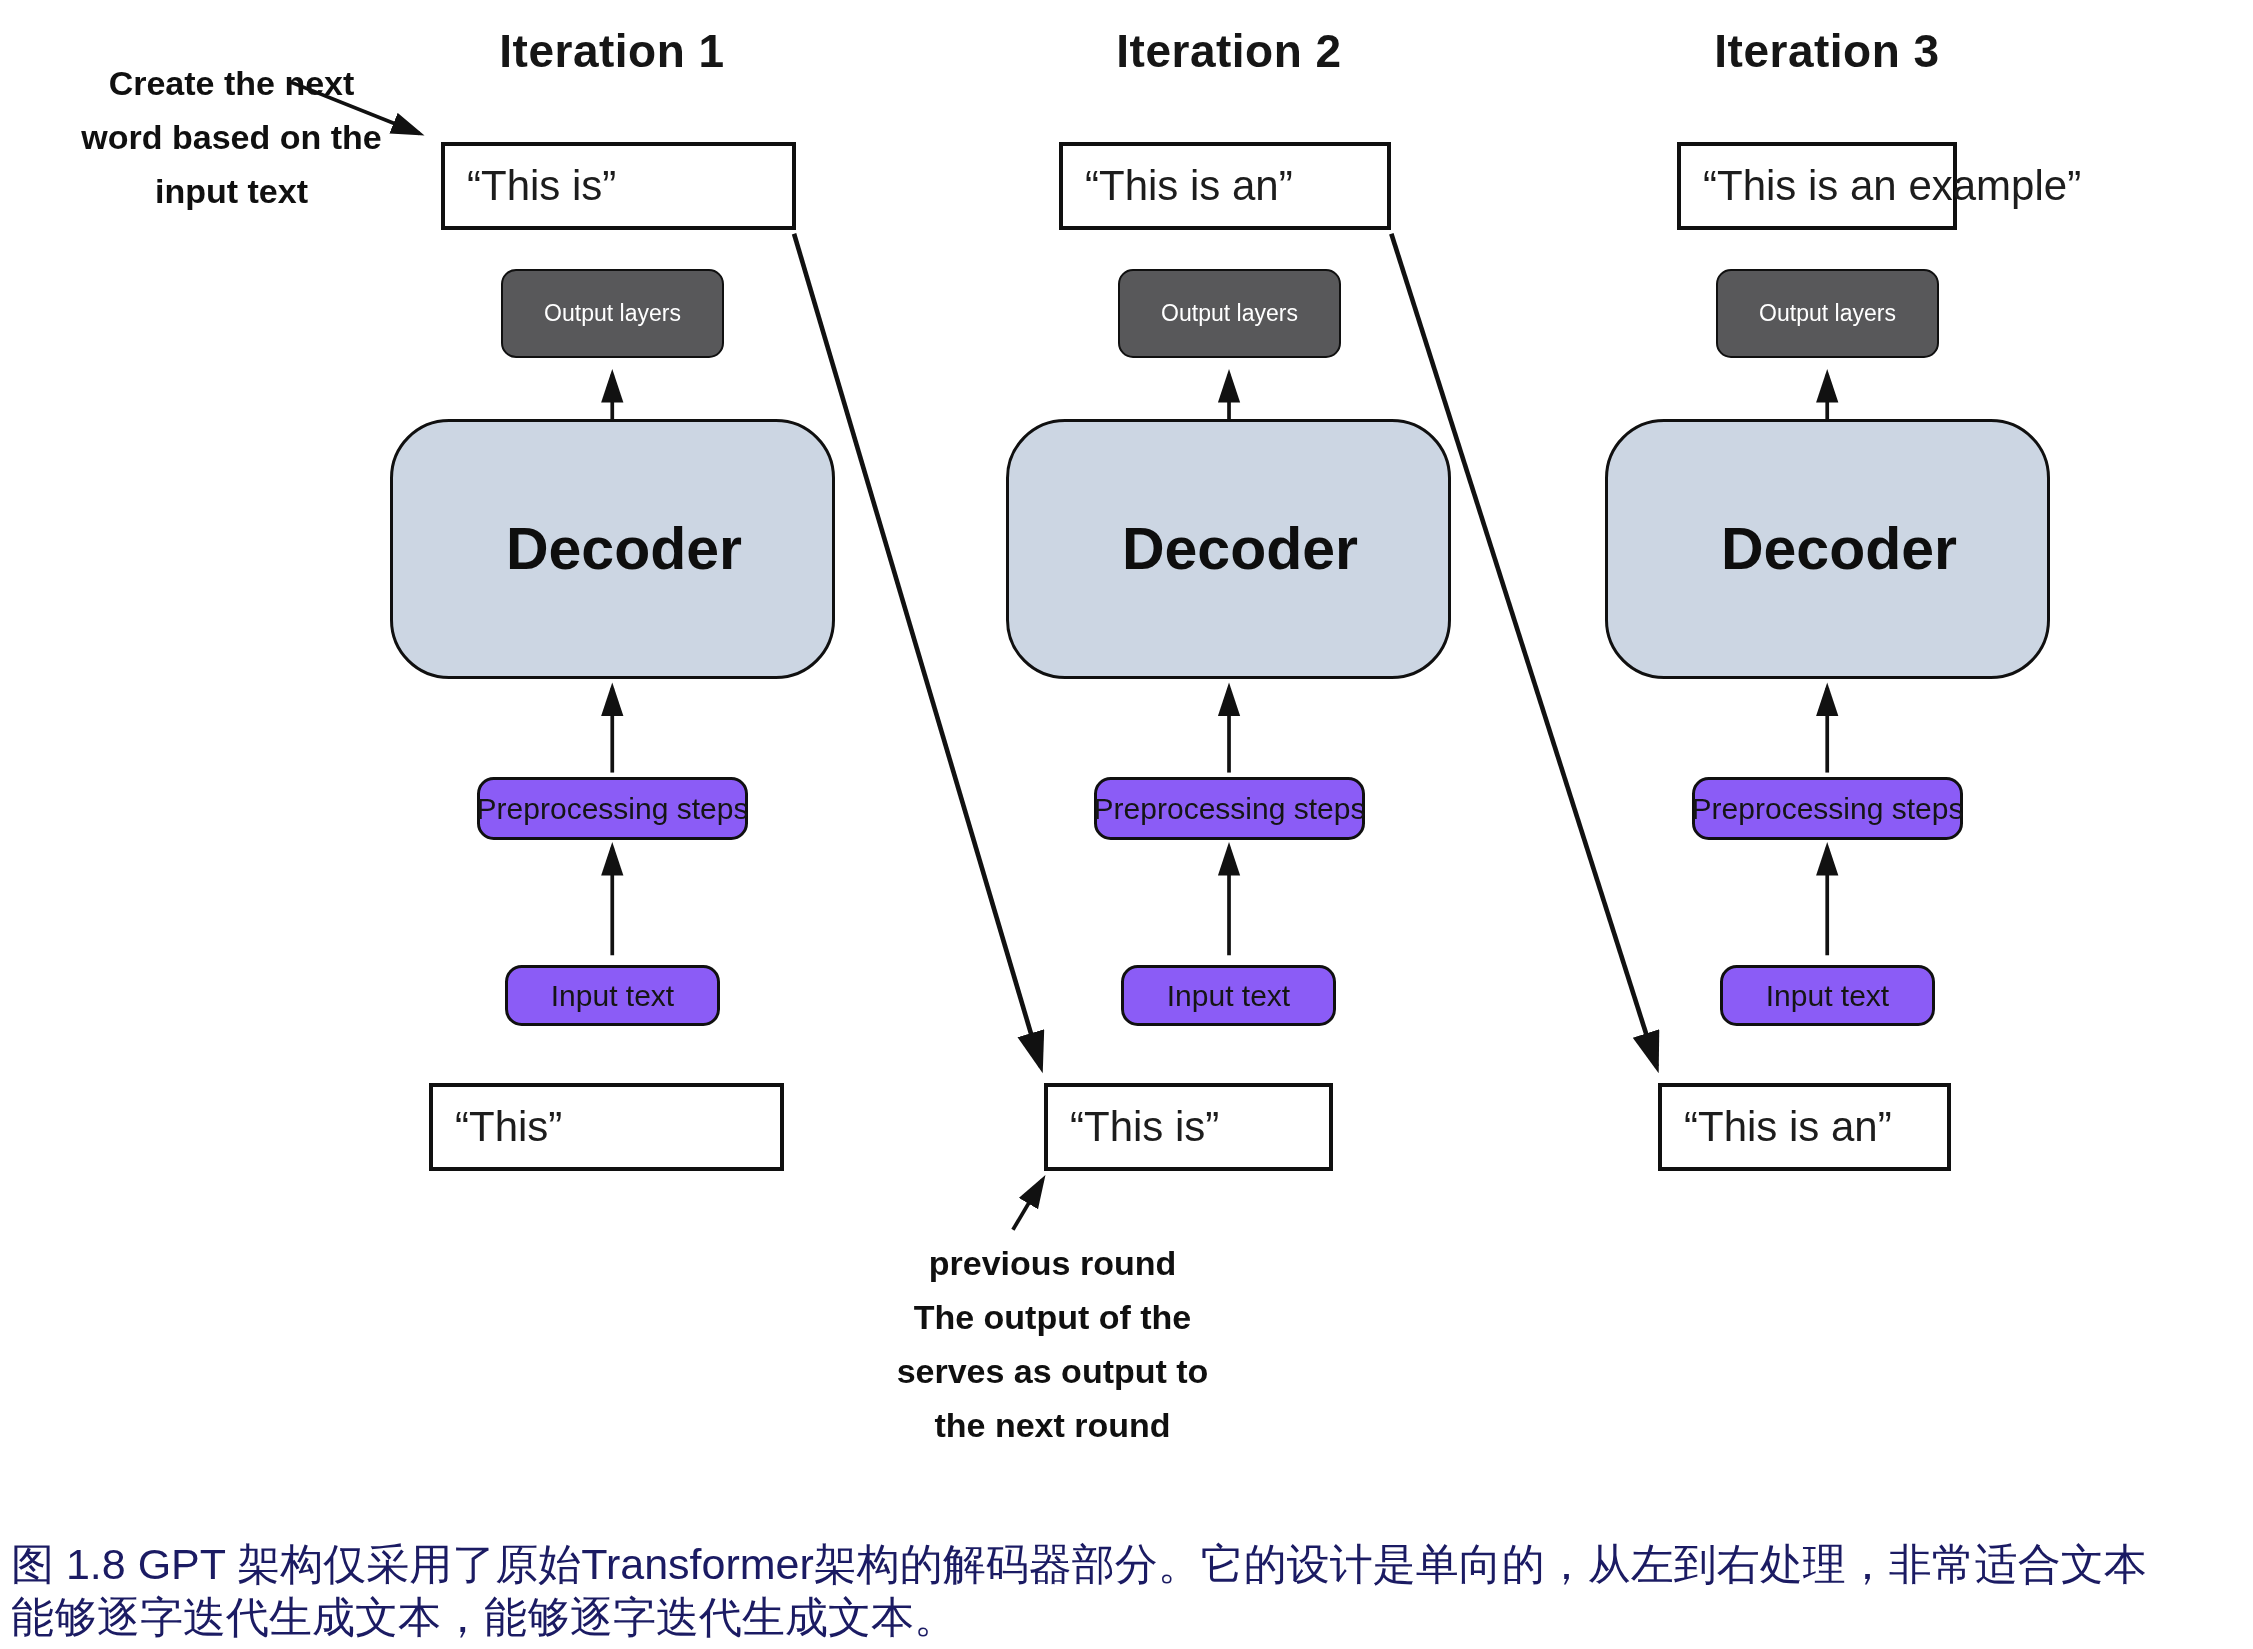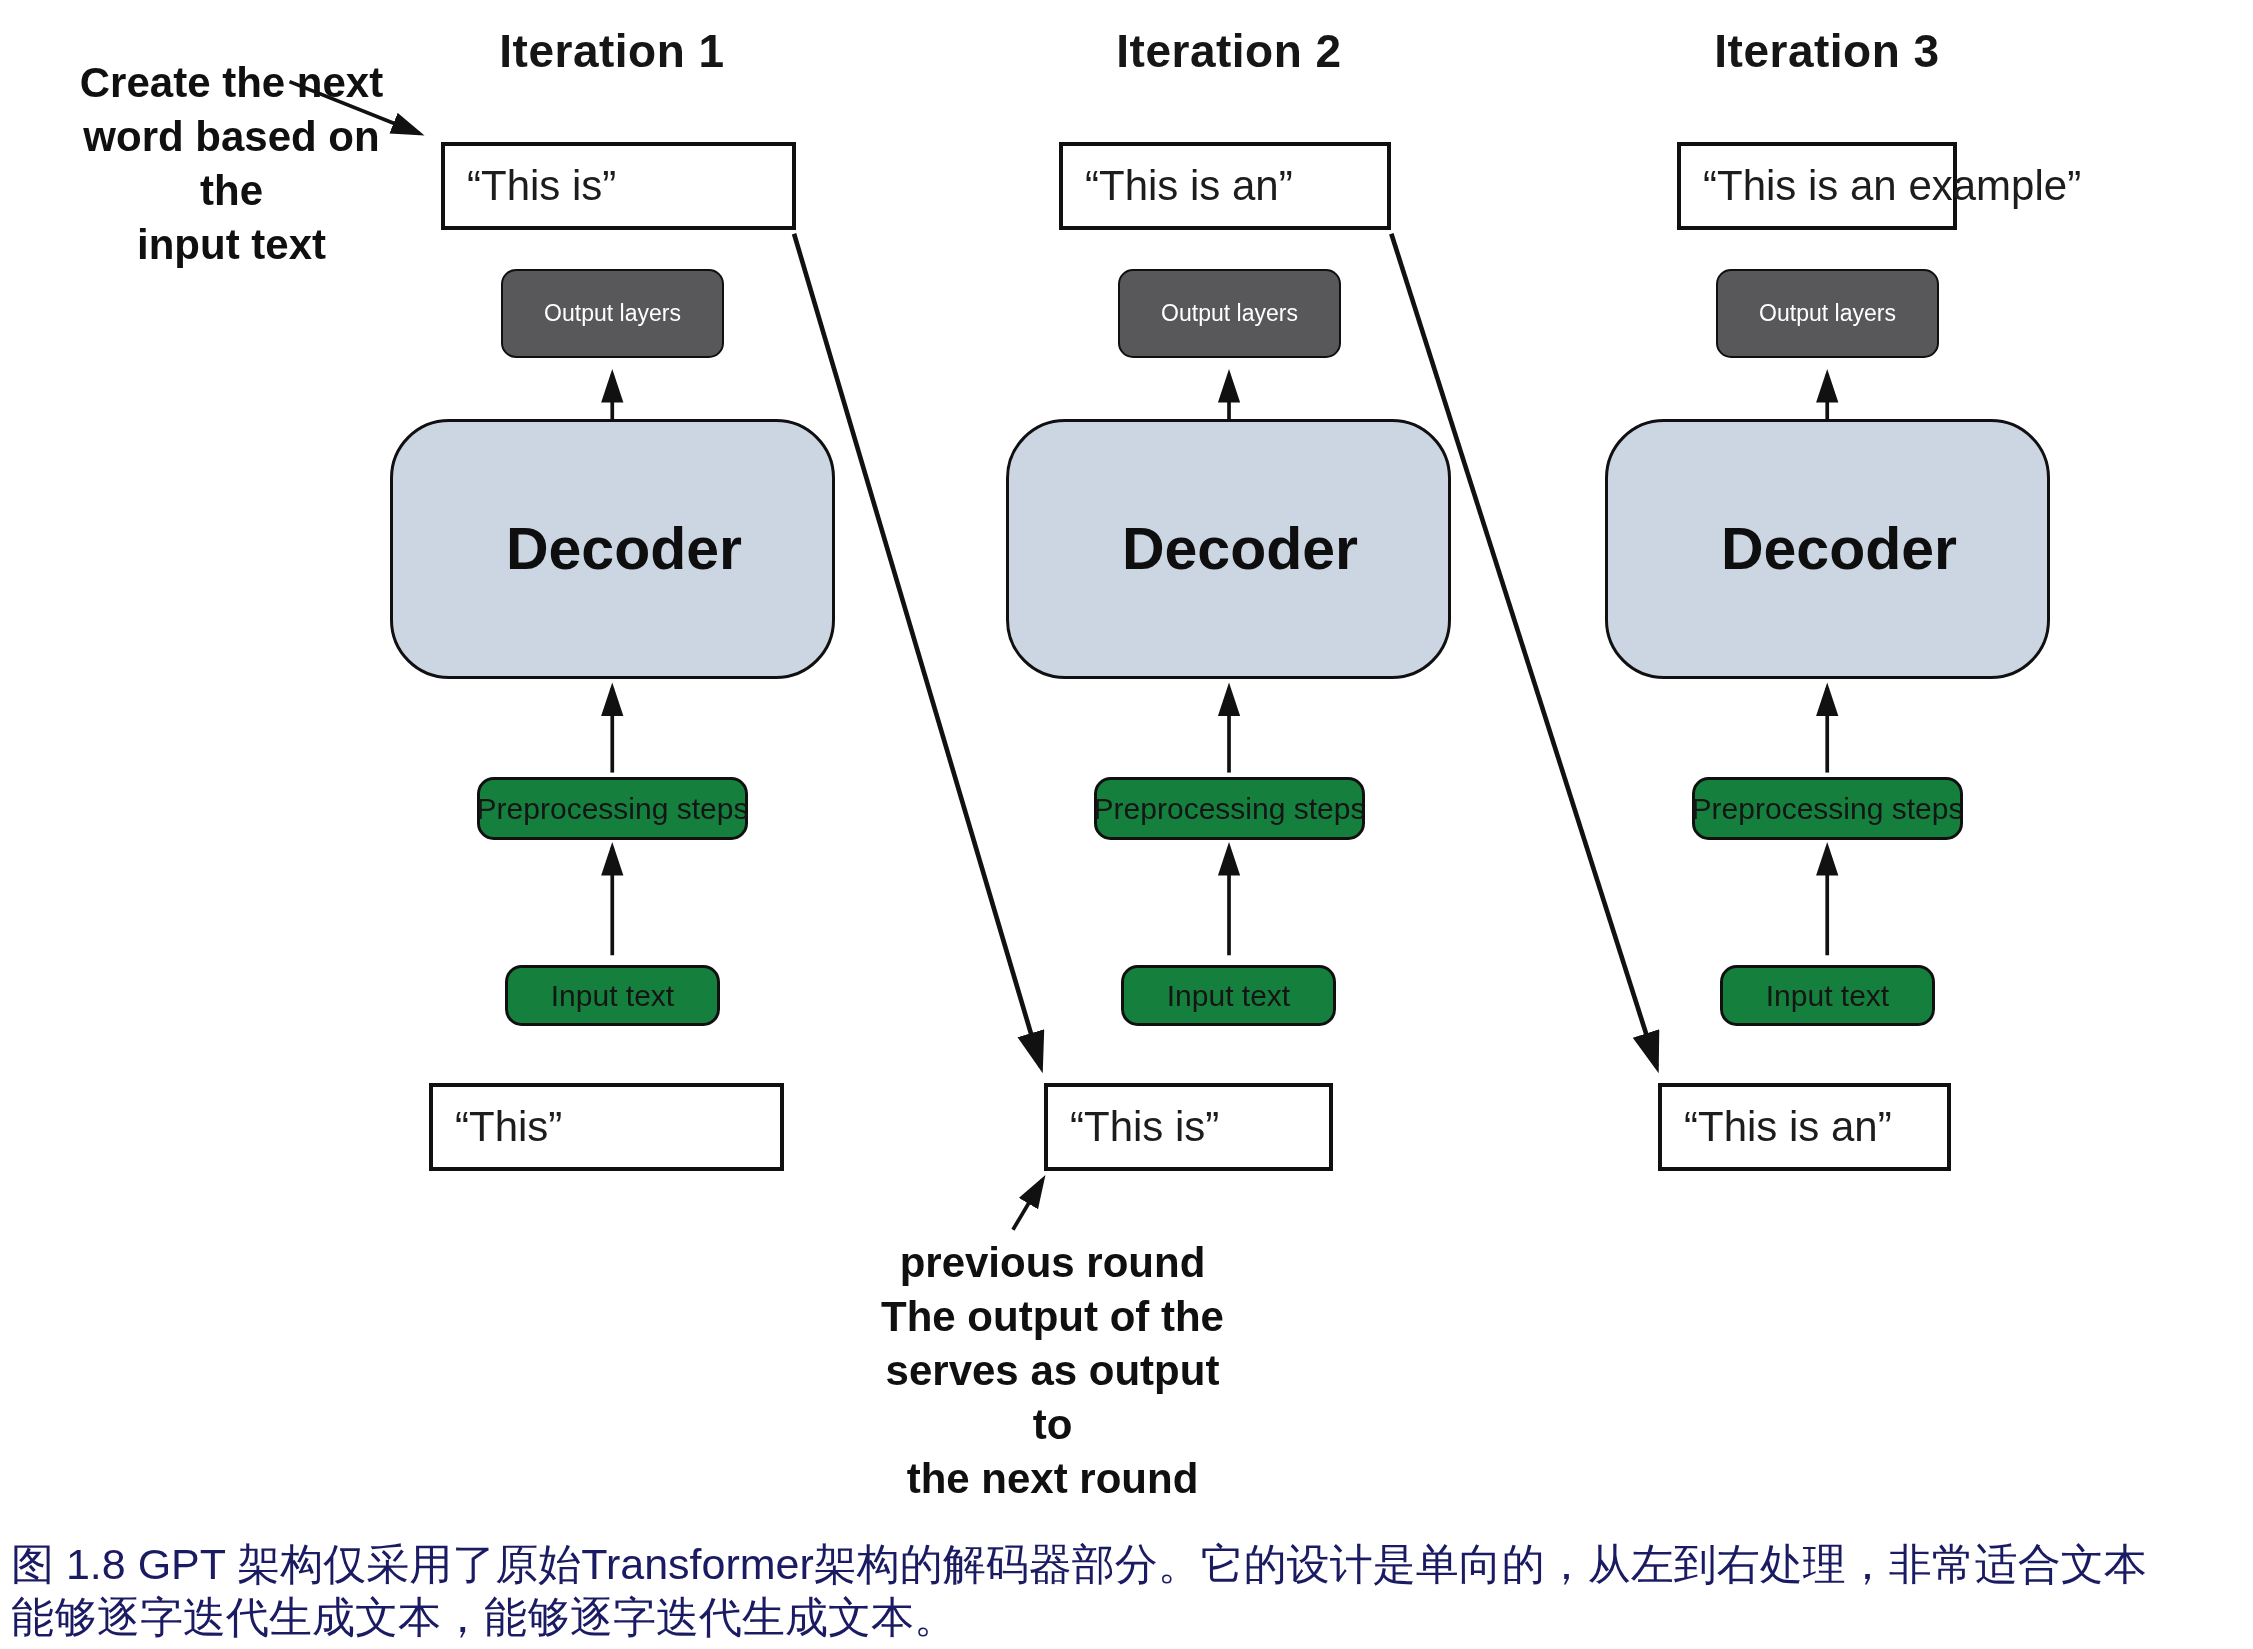--- a/index.html
+++ b/index.html
@@ -40,32 +40,32 @@
 
   .decoder {
     position:absolute; top:419px; width:445px; height:260px;
     background:var(--decoder-fill,#ccd6e3); border:3.7px solid #101010; border-radius:59px;
     display:flex; align-items:center; justify-content:center;
     font-size:59px; font-weight:bold; color:#0e0e0e;padding-left:23px;
   }
   #dec-1 { left:390px; } #dec-2 { left:1006px; } #dec-3 { left:1605px; }
 
   .pill {
-    position:absolute; background:#15803d; border:3.7px solid #101010; border-radius:16.7px;
+    position:absolute; background:#8b5cf6; border:3.7px solid #101010; border-radius:16.7px;
     display:flex; align-items:center; justify-content:center;
     font-size:30px; color:#151515; white-space:nowrap;
   }
   .preproc { top:777px; width:271px; height:63px; }
   #pp-1 { left:477px; } #pp-2 { left:1094px; } #pp-3 { left:1692px; }
   .input-pill { top:965px; width:215px; height:61px; }
   #ip-1 { left:505px; } #ip-2 { left:1121px; } #ip-3 { left:1720px; }
 
   .note {
     position:absolute; width:371px; text-align:center;
-    font-size:42px; line-height:54px; font-weight:bold; color:#101010;
+    font-size:34px; line-height:54px; font-weight:bold; color:#101010;
   }
   #note-create { left:46px; top:56px; }
   #note-feedback { left:867px; top:1236px; }
 
   .caption {
     position:absolute; left:11px; top:1538px; width:2237px;
     font-size:43px; line-height:53px; color:var(--caption-text,#1b1b63);
   }
   .caption .cap-line { white-space:nowrap; }
 </style>

